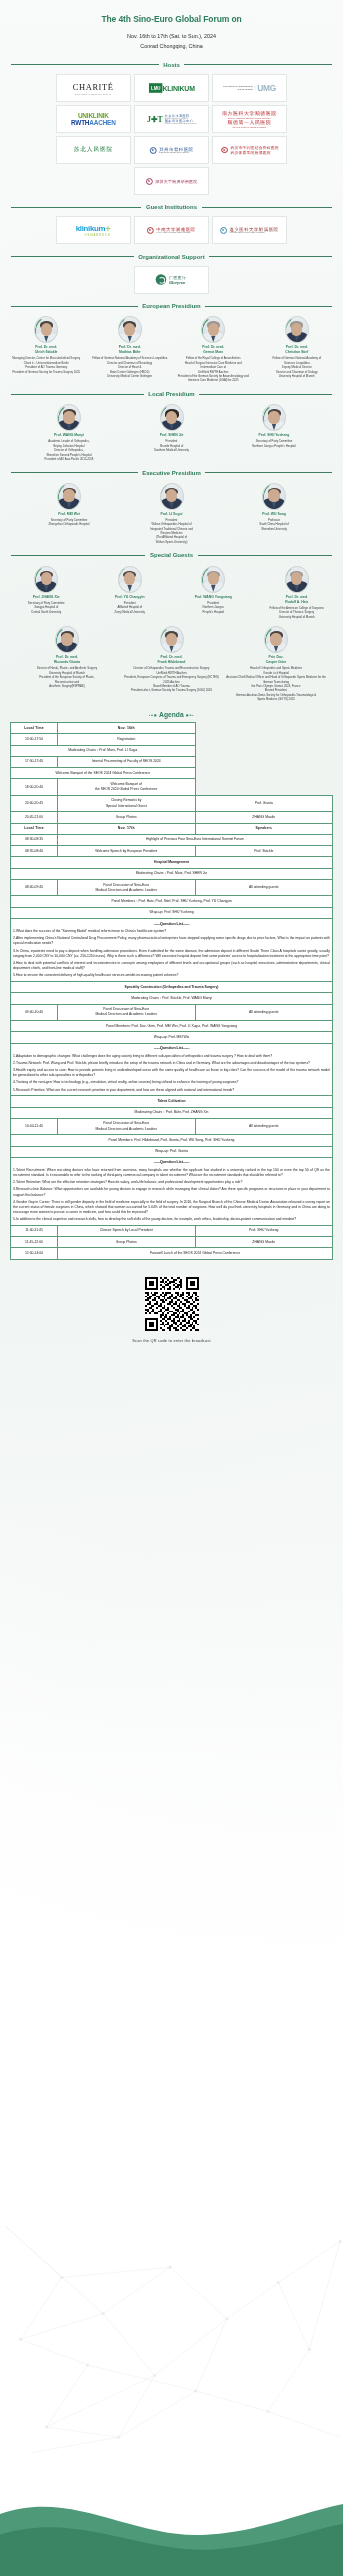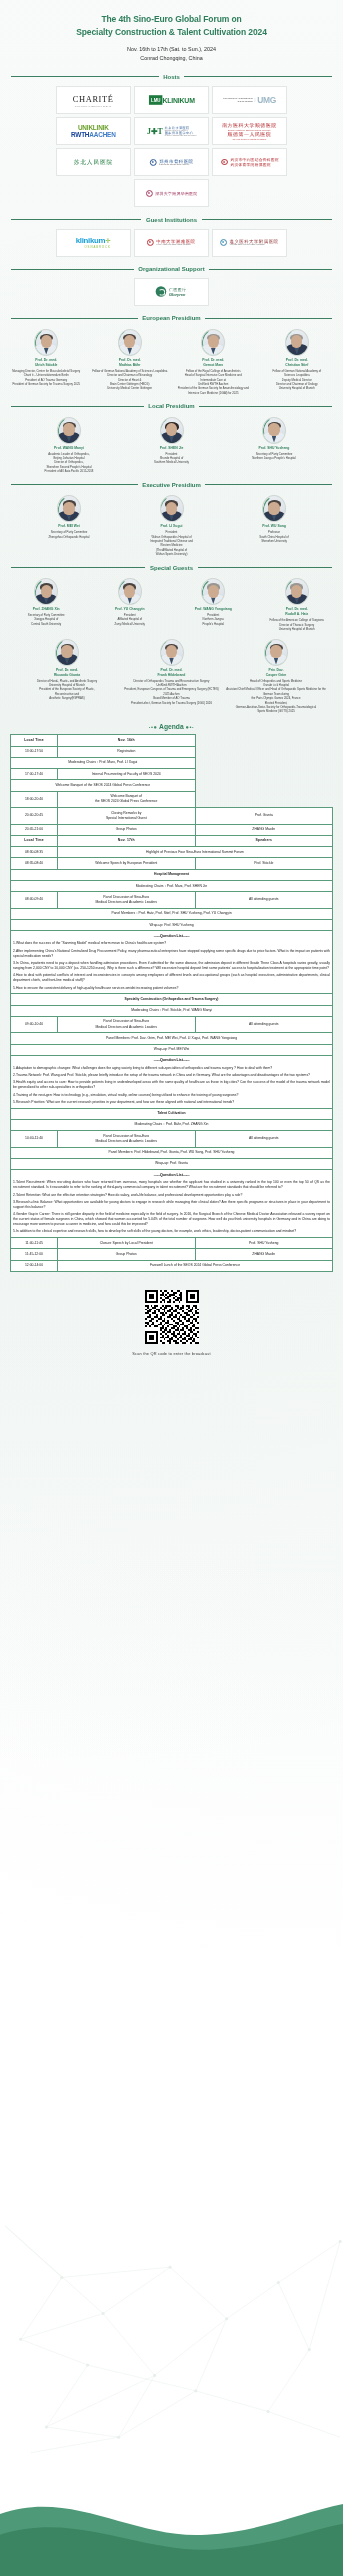--- a/index.html
+++ b/index.html
@@ -171,21 +171,20 @@
       <circle cx="40" cy="280" r="3"></circle>
         <circle cx="660" cy="90" r="3"></circle>
     </g>
   </svg>
 
   <div class="content">
 
     <div class="hero">
       <h1>
         <div>The 4th Sino-Euro Global Forum on</div>
-        <div>Specialty Construction &amp; Talent Cultivation 2024</div>
       </h1>
       <div class="sub">
         <div>Nov. 16th to 17th (Sat. to Sun.), 2024</div>
         <div>Conrad Chongqing, China</div>
       </div>
     </div>
 
     <div class="rule">
       <span class="ln"></span>
       <span class="tx">Hosts</span>

